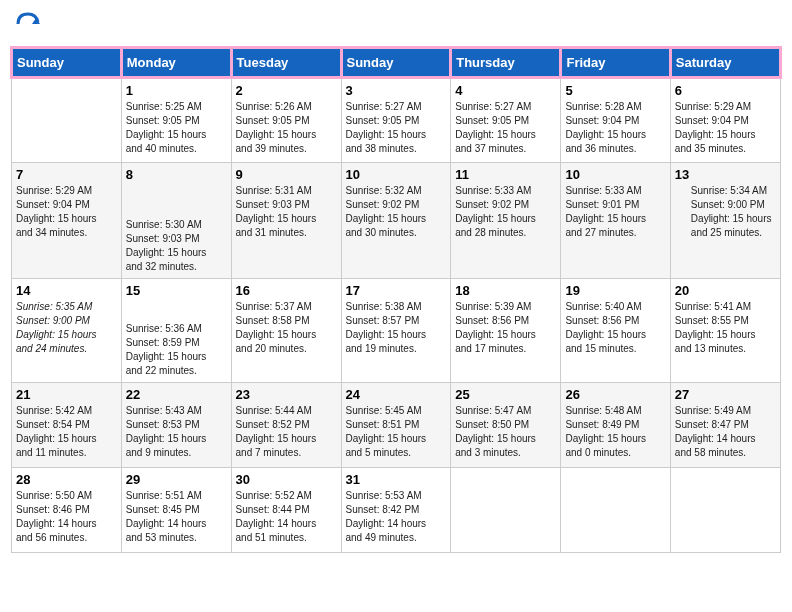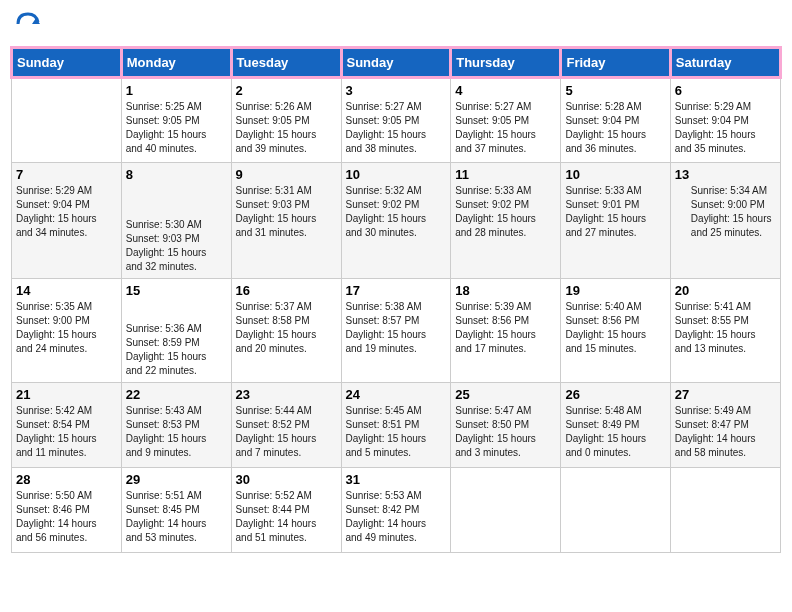--- a/index.html
+++ b/index.html
@@ -218,21 +218,21 @@
           <span class="day-num">13</span>
           <div class="day-info" style="white-space: pre-line; margin-left: 16px;">Sunrise: 5:34 AM
 Sunset: 9:00 PM
 Daylight: 15 hours
 and 25 minutes.</div>
         </td>
       </tr>
       <tr>
         <td>
           <span class="day-num">14</span>
-          <div class="day-info" style="white-space: pre-line;">Sunrise: 5:35 AM
+          <div class="day-info" style="white-space: pre-line; font-style: italic;">Sunrise: 5:35 AM
 Sunset: 9:00 PM
 Daylight: 15 hours
 and 24 minutes.</div>
         </td>
         <td>
           <span class="day-num">15</span>
           <div class="day-info" style="white-space: pre-line; margin-top: 24px;">Sunrise: 5:36 AM
 Sunset: 8:59 PM
 Daylight: 15 hours
 and 22 minutes.</div>

